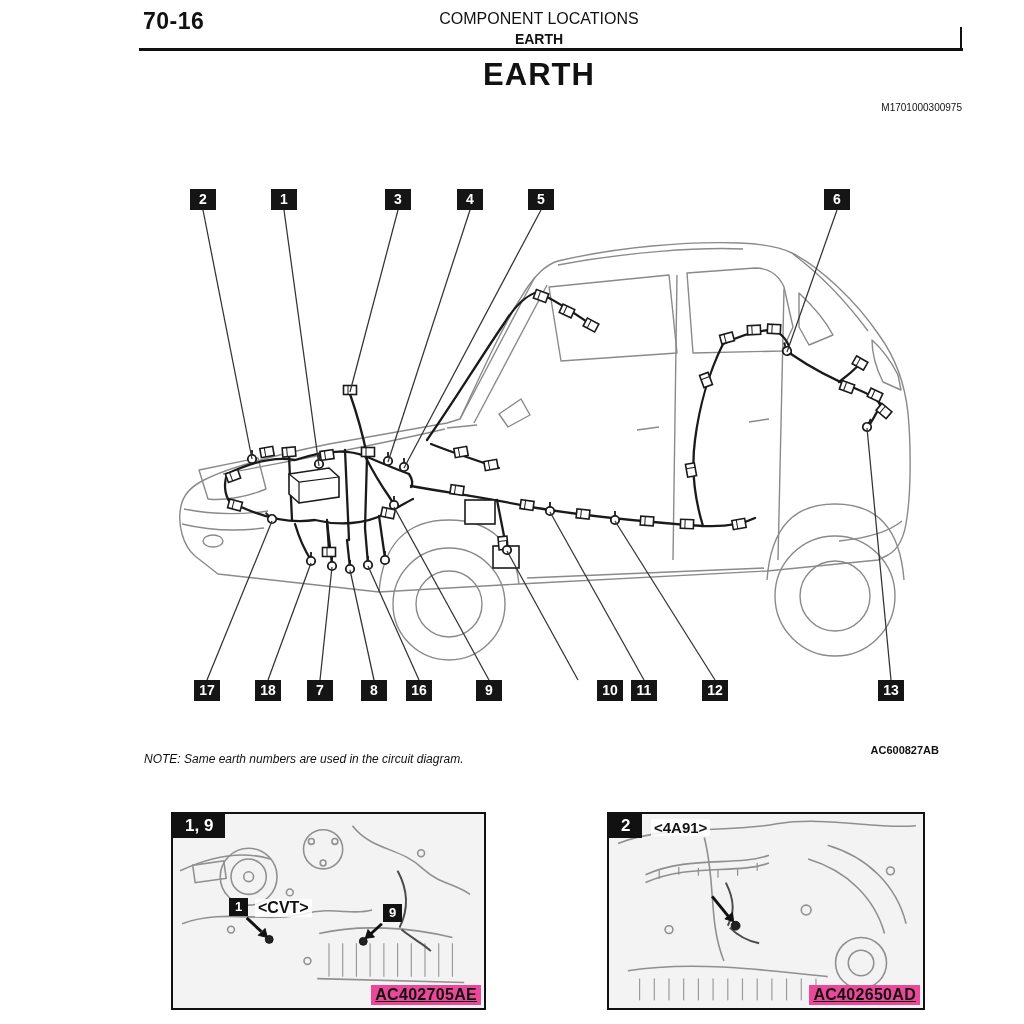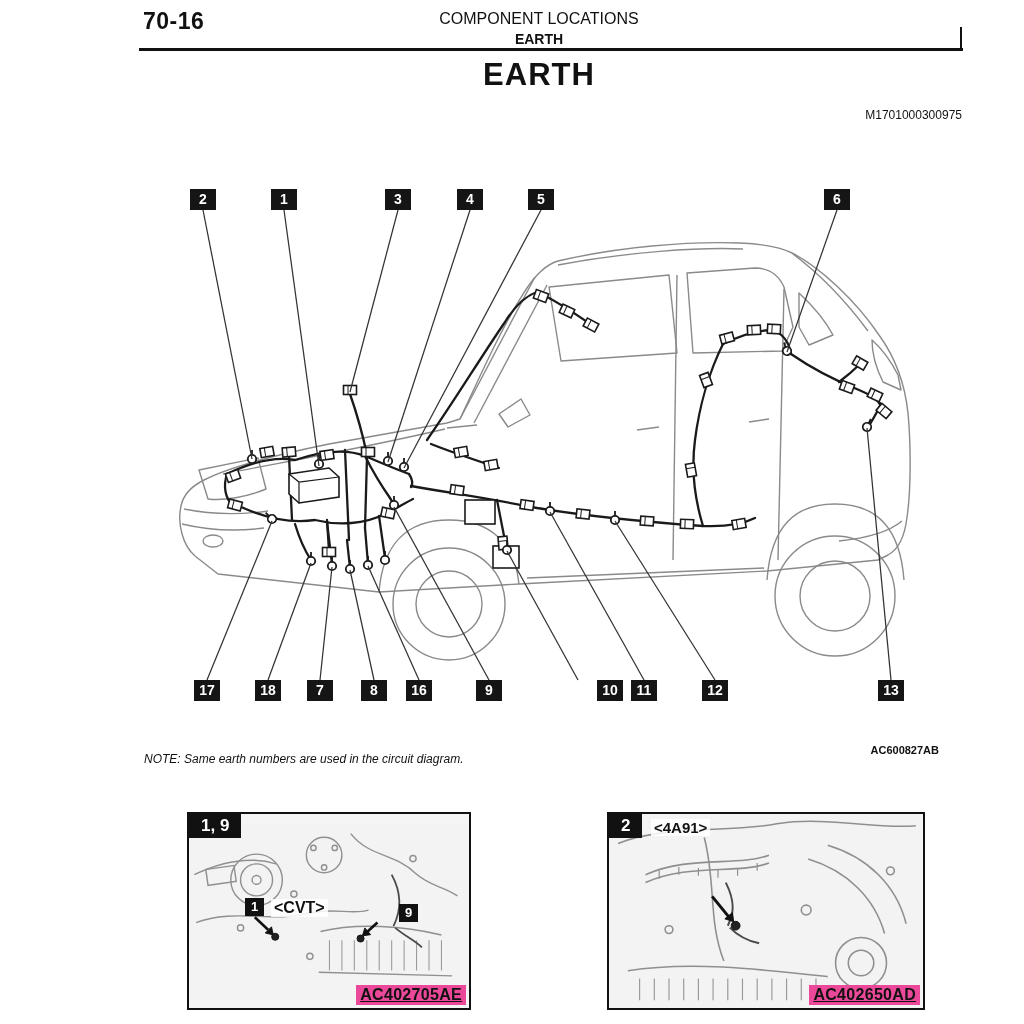--- a/index.html
+++ b/index.html
@@ -6,21 +6,21 @@
   .page{position:relative;width:1024px;height:1024px;background:#fff;overflow:hidden;
         font-family:"Liberation Sans",sans-serif;color:#111;margin-left:27px;}
   .abs{position:absolute;}
   .fig-art{position:absolute;left:0;top:0;width:1024px;height:1024px;}
   .page-number{left:116px;top:8px;font-size:23px;font-weight:bold;letter-spacing:.5px;}
   .header-title{left:0;right:0;top:10px;text-align:center;font-size:16px;font-weight:normal;}
   .header-subtitle{left:0;right:0;top:31px;text-align:center;font-size:14px;font-weight:bold;}
   .header-rule{left:112px;top:48px;width:824px;height:3px;background:#111;}
   .header-tick{left:933px;top:27px;width:2px;height:24px;background:#111;}
   .page-title{left:0;right:0;top:57px;text-align:center;font-size:31px;font-weight:bold;letter-spacing:1px;}
-  .doc-code{right:89px;top:108px;font-size:12px;}
+  .doc-code{right:89px;top:102px;font-size:10px;}
   .figure-code{right:112px;top:744px;font-size:11px;font-weight:bold;}
   .note{left:117px;top:752px;font-size:12px;font-style:italic;}
   .callout{position:absolute;transform:translateX(-50%);background:#151515;color:#fff;
            font-weight:bold;font-size:14px;min-width:26px;height:21px;line-height:21px;
            text-align:center;padding:0 4px;box-sizing:border-box;}
   .inset{box-sizing:border-box;border:2px solid #111;background:#f5f5f5;}
   .inset-art{position:absolute;left:0;top:0;width:100%;height:100%;}
   .inset-tag{position:absolute;left:0;top:0;background:#111;color:#fff;font-weight:bold;
              font-size:17px;padding:2px 12px;}
   .chip{position:absolute;background:#111;color:#fff;font-weight:bold;font-size:13px;
@@ -206,21 +206,21 @@
   <div class="callout" style="left:392px;top:680px">16</div>
   <div class="callout" style="left:462px;top:680px">9</div>
   <div class="callout" style="left:583px;top:680px">10</div>
   <div class="callout" style="left:617px;top:680px">11</div>
   <div class="callout" style="left:688px;top:680px">12</div>
   <div class="callout" style="left:864px;top:680px">13</div>
 
   <div class="abs figure-code">AC600827AB</div>
   <div class="abs note">NOTE: Same earth numbers are used in the circuit diagram.</div>
 
-  <div class="abs inset" style="left:160px;top:812px;width:284px;height:198px">
+  <div class="abs inset" style="left:144px;top:812px;width:315px;height:198px">
     <svg class="inset-art" viewBox="0 0 315 198">
       <rect width="315" height="198" fill="#f3f3f3"></rect>
       <g fill="none" stroke="#909090" stroke-width="1.6">
         <path d="M6 58 C40 42 72 38 98 46"></path>
         <circle cx="76" cy="64" r="29"></circle>
         <circle cx="76" cy="64" r="18"></circle>
         <circle cx="76" cy="64" r="5"></circle>
         <rect x="20" y="50" width="32" height="18" transform="rotate(-8 36 59)"></rect>
         <circle cx="152" cy="36" r="20"></circle>
         <circle cx="140" cy="28" r="3"></circle>

